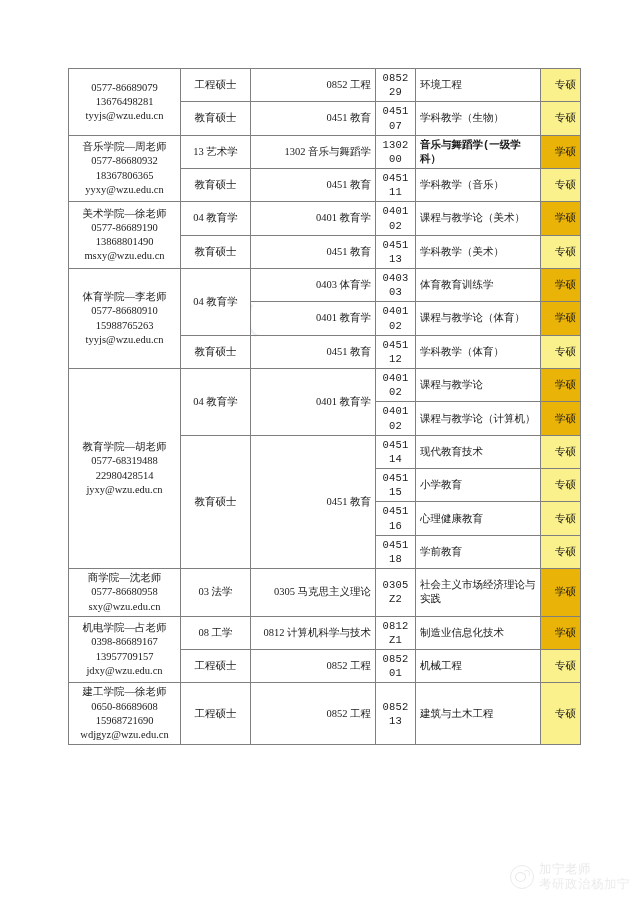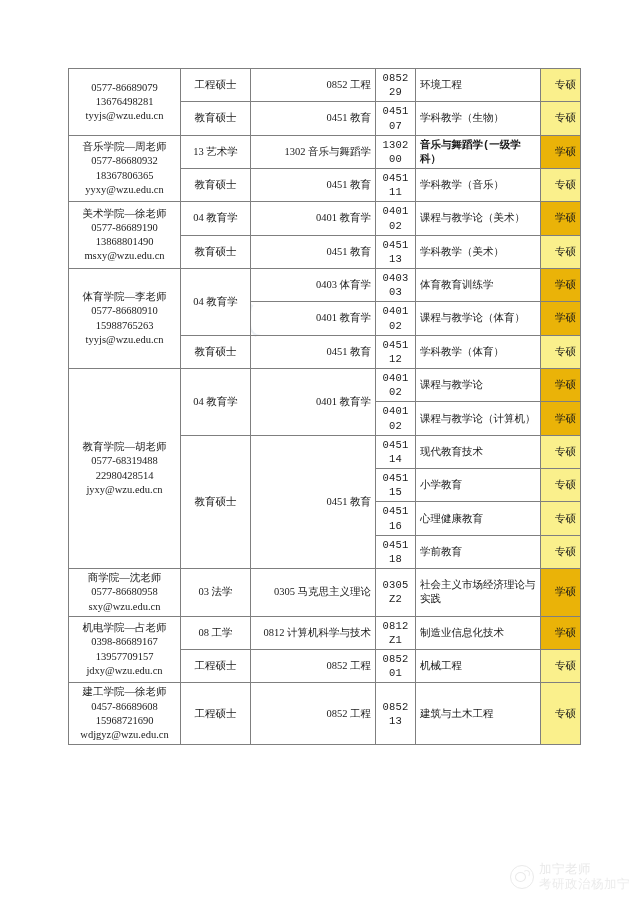--- a/index.html
+++ b/index.html
@@ -328,21 +328,21 @@
           <tr>
             <td class="cat">工程硕士</td>
             <td class="first">0852 工程</td>
             <td class="code">085201</td>
             <td class="major">机械工程</td>
             <td class="type zh">专硕</td>
           </tr>
           <tr>
             <td class="contact" rowspan="1">
               <span class="ln">建工学院—徐老师</span>
-              <span class="ln">0457-86689608</span>
+              <span class="ln">0650-86689608</span>
               <span class="ln">15968721690</span>
               <span class="ln">wdjgyz@wzu.edu.cn</span>
             </td>
             <td class="cat">工程硕士</td>
             <td class="first">0852 工程</td>
             <td class="code">085213</td>
             <td class="major">建筑与土木工程</td>
             <td class="type zh">专硕</td>
           </tr>
         </tbody>

